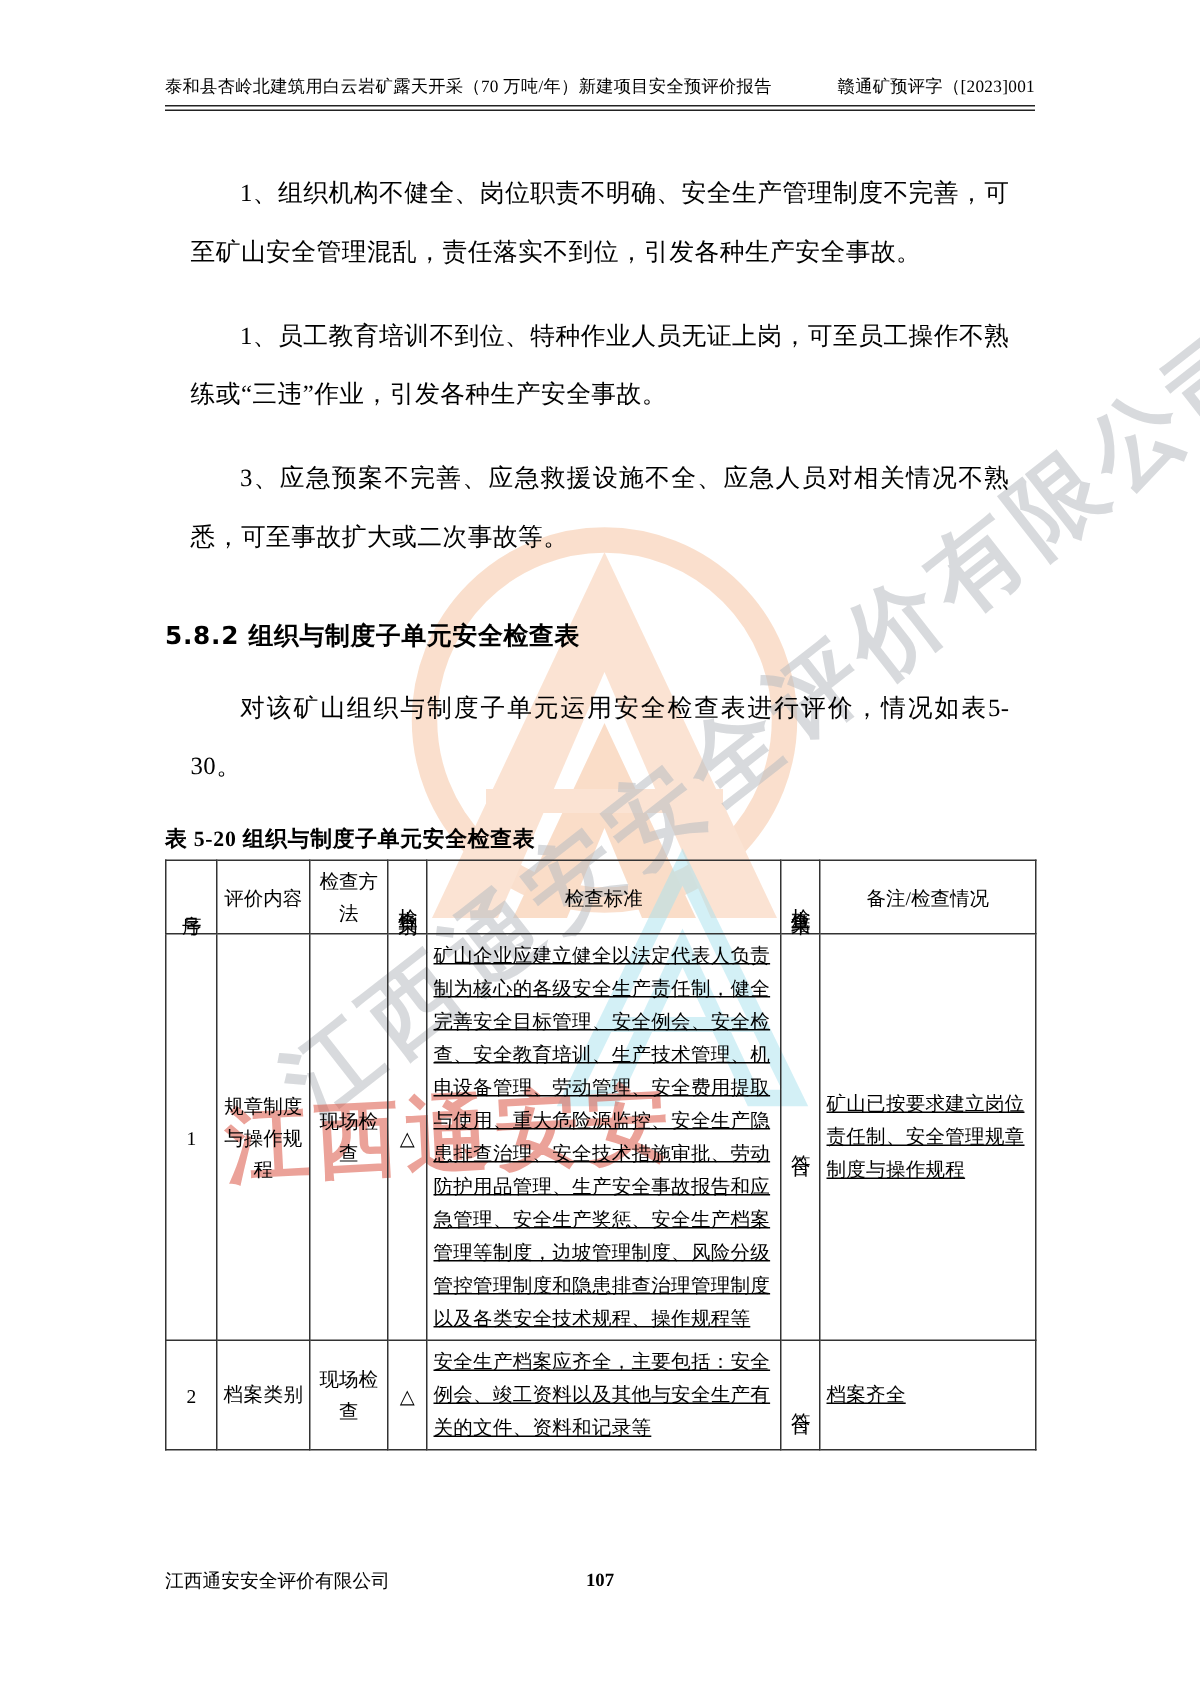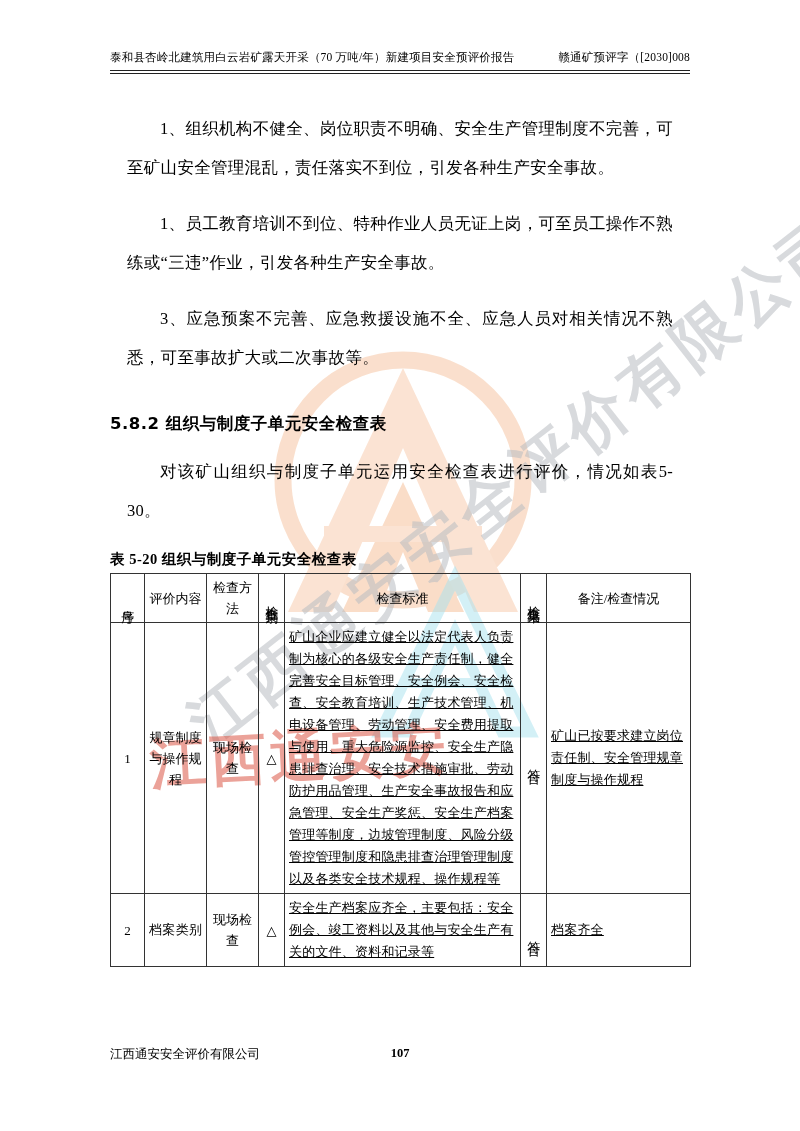--- a/index.html
+++ b/index.html
@@ -187,21 +187,21 @@
 
   <div class="wm-company">江西通安安全评价有限公司</div>
 
   <div class="wm-stamp">江西通安安</div>
 </div>
 
 <div id="page">
 
   <div id="running-header">
     <span class="hdr-left">泰和县杏岭北建筑用白云岩矿露天开采（70 万吨/年）新建项目安全预评价报告</span>
-    <span class="hdr-right">赣通矿预评字（[2030]008</span>
+    <span class="hdr-right">赣通矿预评字（[2023]001</span>
   </div>
   <div id="header-rule"></div>
 
   <div id="content">
 
 
     <p class="body-par">1、组织机构不健全、岗位职责不明确、安全生产管理制度不完善，可至矿山安全管理混乱，责任落实不到位，引发各种生产安全事故。</p>
     <p class="body-par">1、员工教育培训不到位、特种作业人员无证上岗，可至员工操作不熟练或“三违”作业，引发各种生产安全事故。</p>
     <p class="body-par">3、应急预案不完善、应急救援设施不全、应急人员对相关情况不熟悉，可至事故扩大或二次事故等。</p>
 

